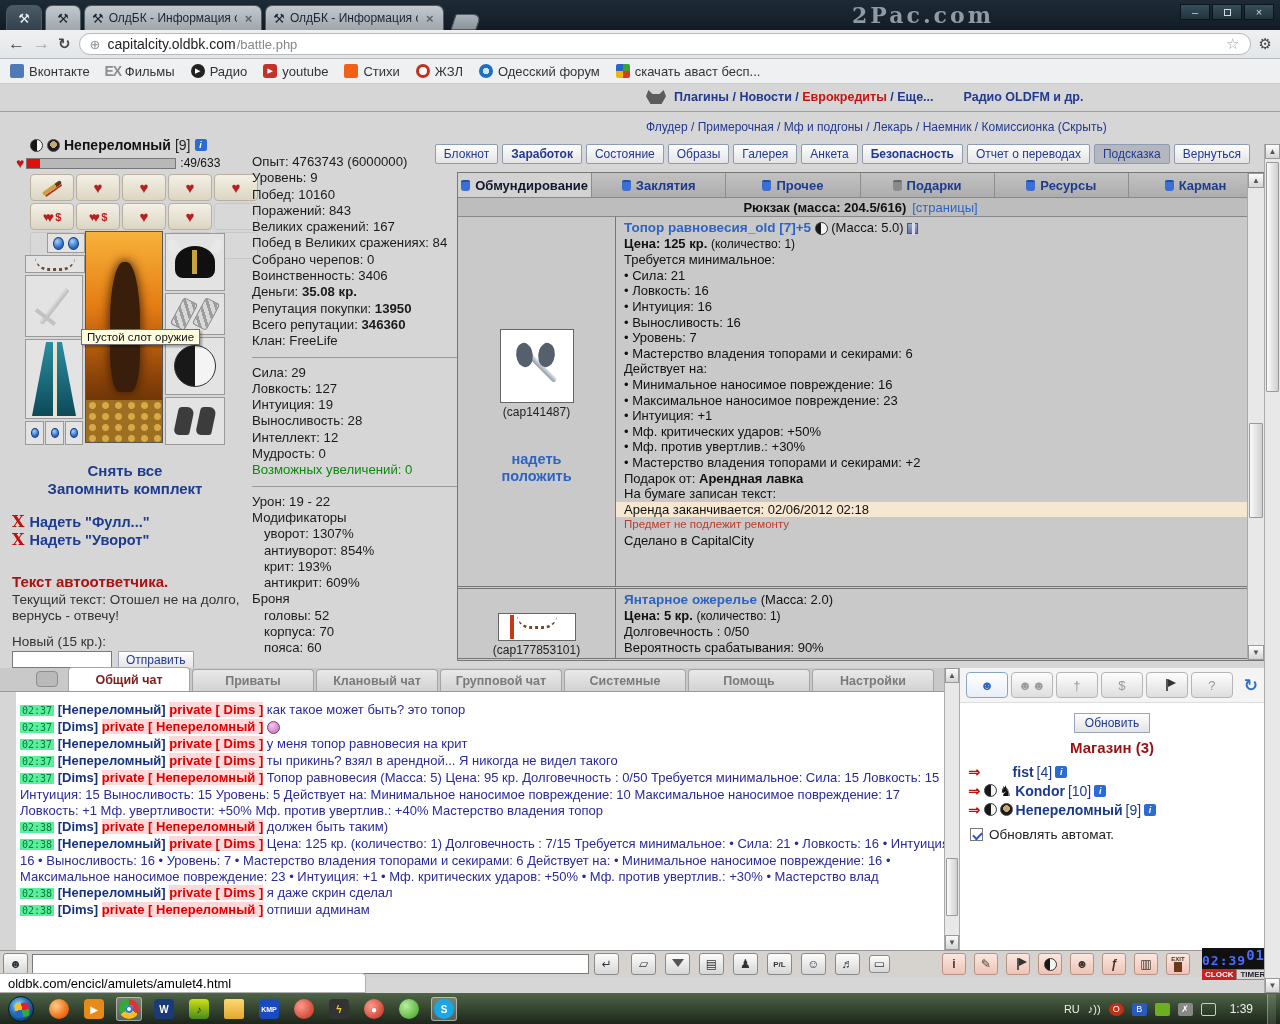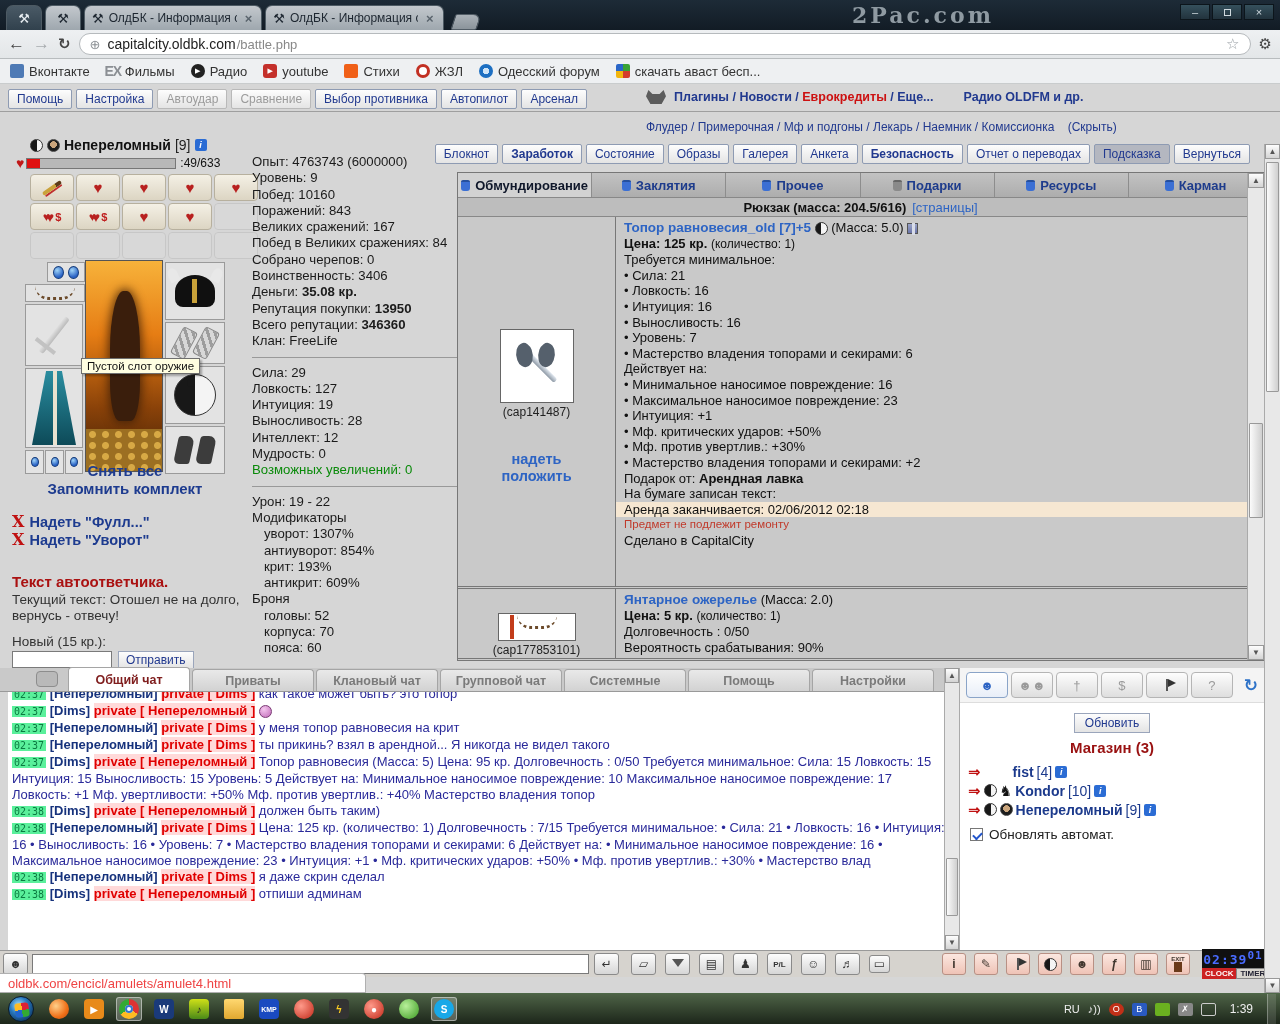--- a/index.html
+++ b/index.html
@@ -50,41 +50,41 @@
 #menu-row{position:absolute;left:8px;top:5px}
 #plugin-row{position:absolute;left:646px;top:6px;display:flex;align-items:center;gap:4px;font-size:12.5px;font-weight:bold}
 .wolf{width:20px;height:14px;background:#5c5c5c;clip-path:polygon(0 45%,12% 0,32% 28%,68% 28%,88% 0,100% 45%,78% 100%,22% 100%);margin-right:4px}
 .plink{color:#21398f;text-decoration:none}
 .plink.red{color:#cc1111}
 .sep{color:#21398f}
 #radio-link{color:#21398f;margin-left:26px}
 #hr1{position:absolute;left:0;top:27px;width:1280px;border-top:1px solid #9f9f9f}
 #service-row{position:absolute;left:646px;top:36px;font-size:12px;color:#21398f}
 #service-row a{color:#21398f;text-decoration:none}
-#hide-link{margin-left:10px;color:#21398f}
+#hide-link{color:#21398f}
 #action-row{position:absolute;right:26px;top:60px;display:flex}
 
 
 #char-name{position:absolute;left:30px;top:53px;display:flex;align-items:center;gap:4px;font-size:14px;font-weight:bold}
 .lvl{font-weight:normal;color:#222}
 .ibadge{display:inline-flex;width:12px;height:12px;background:#2b6cd4;color:#fff;font-size:9px;font-weight:bold;align-items:center;justify-content:center;border-radius:2px;font-style:italic}
 #hp-row{position:absolute;left:16px;top:71px;display:flex;align-items:center;font-size:12px}
 .hheart{color:#c01818;font-size:14px;margin-right:2px}
 #hpbar{width:150px;height:11px;border:1px solid #777;background:#b8b8b8;position:relative}
 #hpfill{position:absolute;left:0;top:0;bottom:0;width:13px;background:#e01010}
 #hptext{margin-left:4px;color:#111}
 #potions{position:absolute;left:30px;top:90px;display:grid;grid-template-columns:repeat(5,44px);grid-auto-rows:27px;gap:2px}
 .slot{background:linear-gradient(#f4f0e5,#dcd5c3);border:1px solid #b7b09e;border-radius:4px;display:flex;align-items:center;justify-content:center;position:relative}
 .slot.empty{background:#dadada;border-color:#c2c2c2;opacity:.7}
 .hh{color:#b8201f;font-size:15px;line-height:1}
 .hh.sm{font-size:12px}
 .hh.sm2{font-size:14px;margin-left:-4px}
 .dol{color:#c02020;font-size:11px;font-weight:bold;margin-left:1px}
 .pencil{width:22px;height:4px;background:linear-gradient(90deg,#caa23a 70%,#5c3a18 70%);transform:rotate(-35deg);border-radius:2px;box-shadow:0 3px 0 -1px #c03030}
-#equip{position:absolute;left:25px;top:176px;width:200px;height:216px}
+#equip{position:absolute;left:25px;top:147px;width:200px;height:216px}
 .eslot{position:absolute;background:#e3e3e3;border:1px solid #9a9a9a;display:flex;align-items:center;justify-content:center;overflow:hidden}
 .gem{width:11px;height:13px;border-radius:50%;background:radial-gradient(circle at 35% 30%,#9fd4f8,#2a62c4 70%);border:1px solid #123a7a;margin:0 2px}
 .gem.sm{width:8px;height:10px}
 .neckarc{width:40px;height:14px;border-bottom:3px dotted #6b4a2a;border-radius:0 0 22px 22px}
 .sword-blade{position:absolute;width:6px;height:44px;background:linear-gradient(90deg,#e4e4e4,#b9b9b9);transform:rotate(38deg);border-radius:3px}
 .sword-guard{position:absolute;width:24px;height:4px;background:#c2c2c2;transform:rotate(38deg) translateY(14px)}
 #portrait{position:absolute;left:60px;top:0;width:78px;height:212px;border:1px solid #555;background:linear-gradient(#f7b23a,#e67d14 35%,#8a4209 70%,#401f06)}
 #portrait .fig{position:absolute;left:24px;top:30px;width:30px;height:130px;background:#3a1e0c;border-radius:45% 45% 30% 30%;box-shadow:0 0 10px 2px rgba(60,30,8,.8)}
 #portrait .skulls{position:absolute;left:0;bottom:0;width:100%;height:42px;background:radial-gradient(circle,#d8a945 3px,rgba(0,0,0,0) 4px) 0 0/13px 11px,#9c6f22}
 #tooltip{position:absolute;left:56px;top:98px;background:#fffee1;border:1px solid #6f6f6f;font-size:11.5px;padding:1px 5px;white-space:nowrap;box-shadow:2px 2px 2px rgba(0,0,0,.3);z-index:5}
@@ -158,21 +158,21 @@
 .sbar{position:absolute;background:#e8e8e8;border-left:1px solid #aaa}
 .sarr{position:absolute;left:0;width:100%;height:15px;background:linear-gradient(#fdfdfd,#d4d4d4);border:1px solid #999;font-size:8px;color:#555;display:flex;align-items:center;justify-content:center}
 .sthumb{position:absolute;left:1px;background:linear-gradient(90deg,#fbfbfb,#cfcfcf);border:1px solid #999;border-radius:1px}
 
 
 #chat-tabs{position:absolute;left:0;top:584px;height:24px;width:944px;display:flex;align-items:flex-end;background:#c9c9c9;border-bottom:1px solid #999}
 .bubble{width:22px;height:16px;background:#b9b9b9;border:1px solid #8d8d8d;border-radius:4px;margin:0 10px 4px 36px;position:relative}
 .bubble:after{content:"";position:absolute;left:4px;bottom:-5px;border:5px solid transparent;border-top-color:#b9b9b9}
 .ctab{width:122px;height:22px;background:linear-gradient(#e9e9e9,#d2d2d2);border:1px solid #a5a5a5;border-bottom:none;border-radius:4px 4px 0 0;display:flex;align-items:center;justify-content:center;font-size:12.5px;font-weight:bold;color:#7a7a7a;margin-right:2px}
 .ctab.active{background:#fff;color:#7f1d1d;height:24px}
-#chat-msgs{position:absolute;left:8px;top:608px;width:944px;height:258px;background:#fff;overflow:hidden;padding:1px 4px;font-size:13px;line-height:16px}
+#chat-msgs{position:absolute;left:16px;top:608px;width:944px;height:258px;background:#fff;overflow:hidden;padding:17px 4px;font-size:13px;line-height:16px}
 #chat-msgs .crow:first-child{margin-top:-7px}
 .ctime{background:#5af09b;color:#0a7a40;font-family:"DejaVu Sans Mono","Liberation Mono",monospace;font-size:10px;padding:0 2px}
 .cfrom{color:#16327c;font-weight:bold}
 .cpriv{color:#e00000;background:#ffd9d9;font-weight:bold}
 .ctext{color:#2a2a9a}
 .smiley{display:inline-block;width:13px;height:13px;border-radius:50%;background:radial-gradient(circle at 35% 30%,#f4c6ee,#c06ab8);border:1px solid #7a3a74;vertical-align:middle}
 #chat-sb{left:944px;top:584px;width:15px;height:282px}
 
 
 #rpanel{position:absolute;left:959px;top:584px;width:305px;height:282px;background:#fff;border-left:1px solid #aaa}
@@ -199,25 +199,25 @@
 .tbtn{width:25px;height:22px;background:linear-gradient(#fdfdfd,#d6d6d6);border:1px solid #8a8a8a;border-radius:3px;display:flex;align-items:center;justify-content:center;font-size:12px;color:#333;margin-left:9px;flex-shrink:0}
 .tbtn.first{margin-left:3px}
 #chat-input{width:586px;height:20px;border:1px solid #7a7a7a;background:#fff;margin-left:4px}
 .pbtn{width:24px;height:22px;background:linear-gradient(#fbe7e0,#efc3b6);border:1px solid #b89084;border-radius:3px;display:flex;align-items:center;justify-content:center;font-size:12px;color:#40362e;margin-left:8px;flex-shrink:0}
 .funnel{width:0;height:0;border:6px solid transparent;border-top:8px solid #555;margin-top:4px}
 .flagico{width:2px;height:12px;background:#555;position:relative}
 .flagico:after{content:"";position:absolute;left:2px;top:0;border-top:4px solid transparent;border-bottom:4px solid transparent;border-left:8px solid #333}
 .plsm{font-size:8px;font-weight:bold}
 #clockbox{margin-left:12px;width:62px;flex-shrink:0}
 #clocktime{background:#101010;color:#4a6cff;font-family:"DejaVu Sans Mono",monospace;font-size:13px;font-weight:bold;text-align:center;letter-spacing:1px;line-height:14px}
-#clocktime sup{font-size:11px}
+#clocktime sup{font-size:14px}
 #clocklabels{display:flex}
 #clocklabel{background:#cc2222;color:#fff;font-size:8px;font-weight:bold;padding:1px 3px}
 #timerlabel{background:#d9d6cf;color:#223;font-size:8px;font-weight:bold;border:1px solid #888;padding:0 3px}
-#statuspop{position:absolute;left:0;top:889px;width:366px;height:20px;background:#fff;border:1px solid #b0b0b0;border-left:none;border-radius:0 4px 0 0;font-size:13px;color:#ef4444;display:flex;align-items:center;padding-left:8px}
+#statuspop{position:absolute;left:0;top:889px;width:366px;height:20px;background:#fff;border:1px solid #b0b0b0;border-left:none;border-radius:0 4px 0 0;font-size:13px;color:#000000;display:flex;align-items:center;padding-left:8px}
 
 
 #taskbar{position:absolute;left:0;top:993px;width:1280px;height:31px;background:linear-gradient(180deg,rgba(70,92,62,.95),rgba(22,32,20,.97));border-top:1px solid #4e6848;display:flex;align-items:center}
 #orb{width:26px;height:26px;border-radius:50%;background:radial-gradient(circle at 40% 35%,#8fd0f0 8%,#2a7ac0 40%,#154a7c 70%,#0a2a4a);border:1px solid #0a1a2a;margin:0 12px 0 8px;position:relative}
 #orb:after{content:"";position:absolute;left:6px;top:6px;width:14px;height:14px;background:conic-gradient(#d23 0 25%,#3a3 25% 50%,#26c 50% 75%,#fb2 75%);border-radius:3px;transform:rotate(-8deg)}
 .tico{width:26px;height:24px;border-radius:3px;display:flex;align-items:center;justify-content:center;margin-right:9px;font-size:11px;font-weight:bold;color:#fff;flex-shrink:0}
 .tico.pressed{background:rgba(255,255,255,.25);border:1px solid rgba(255,255,255,.45)}
 .ic{width:20px;height:20px;border-radius:4px;display:flex;align-items:center;justify-content:center;font-size:10px;font-weight:bold;color:#fff}
 .ic-ff{border-radius:50%;background:radial-gradient(circle at 35% 35%,#ffd08a,#f07018 60%,#b84a10)}
 .ic-vlc{background:#e88a1a}
@@ -309,21 +309,20 @@
       <span class="bi bi-blue-round"></span>
       <span class="bl">Одесский форум</span>
     </span>
     <span class="bmk">
       <span class="bi bi-multi"></span>
       <span class="bl">скачать аваст бесп...</span>
     </span>
   </div>
 
 <div id="page">
-  <div id="menu-row"><span class="gbtn">Помощь</span><span class="gbtn">Настройка</span><span class="gbtn dis">Автоудар</span><span class="gbtn dis">Сравнение</span><span class="gbtn">Выбор противника</span><span class="gbtn">Автопилот</span><span class="gbtn">Арсенал</span></div>
   <div id="plugin-row">
     <span class="wolf"></span>
     <span id="plugin-links"><a class="plink">Плагины</a><span class="sep"> / </span><a class="plink">Новости</a><span class="sep"> / </span><a class="plink red">Еврокредиты</a><span class="sep"> / </span><a class="plink">Еще...</a></span>
     <a id="radio-link">Радио OLDFM и др.</a>
   </div>
   <div id="hr1"></div>
   <div id="service-row">
     <span id="service-links"><a>Флудер</a><span class="sep"> / </span><a>Примерочная</a><span class="sep"> / </span><a>Мф и подгоны</a><span class="sep"> / </span><a>Лекарь</a><span class="sep"> / </span><a>Наемник</a><span class="sep"> / </span><a>Комиссионка</a></span>
     <a id="hide-link">(Скрыть)</a>
   </div>

